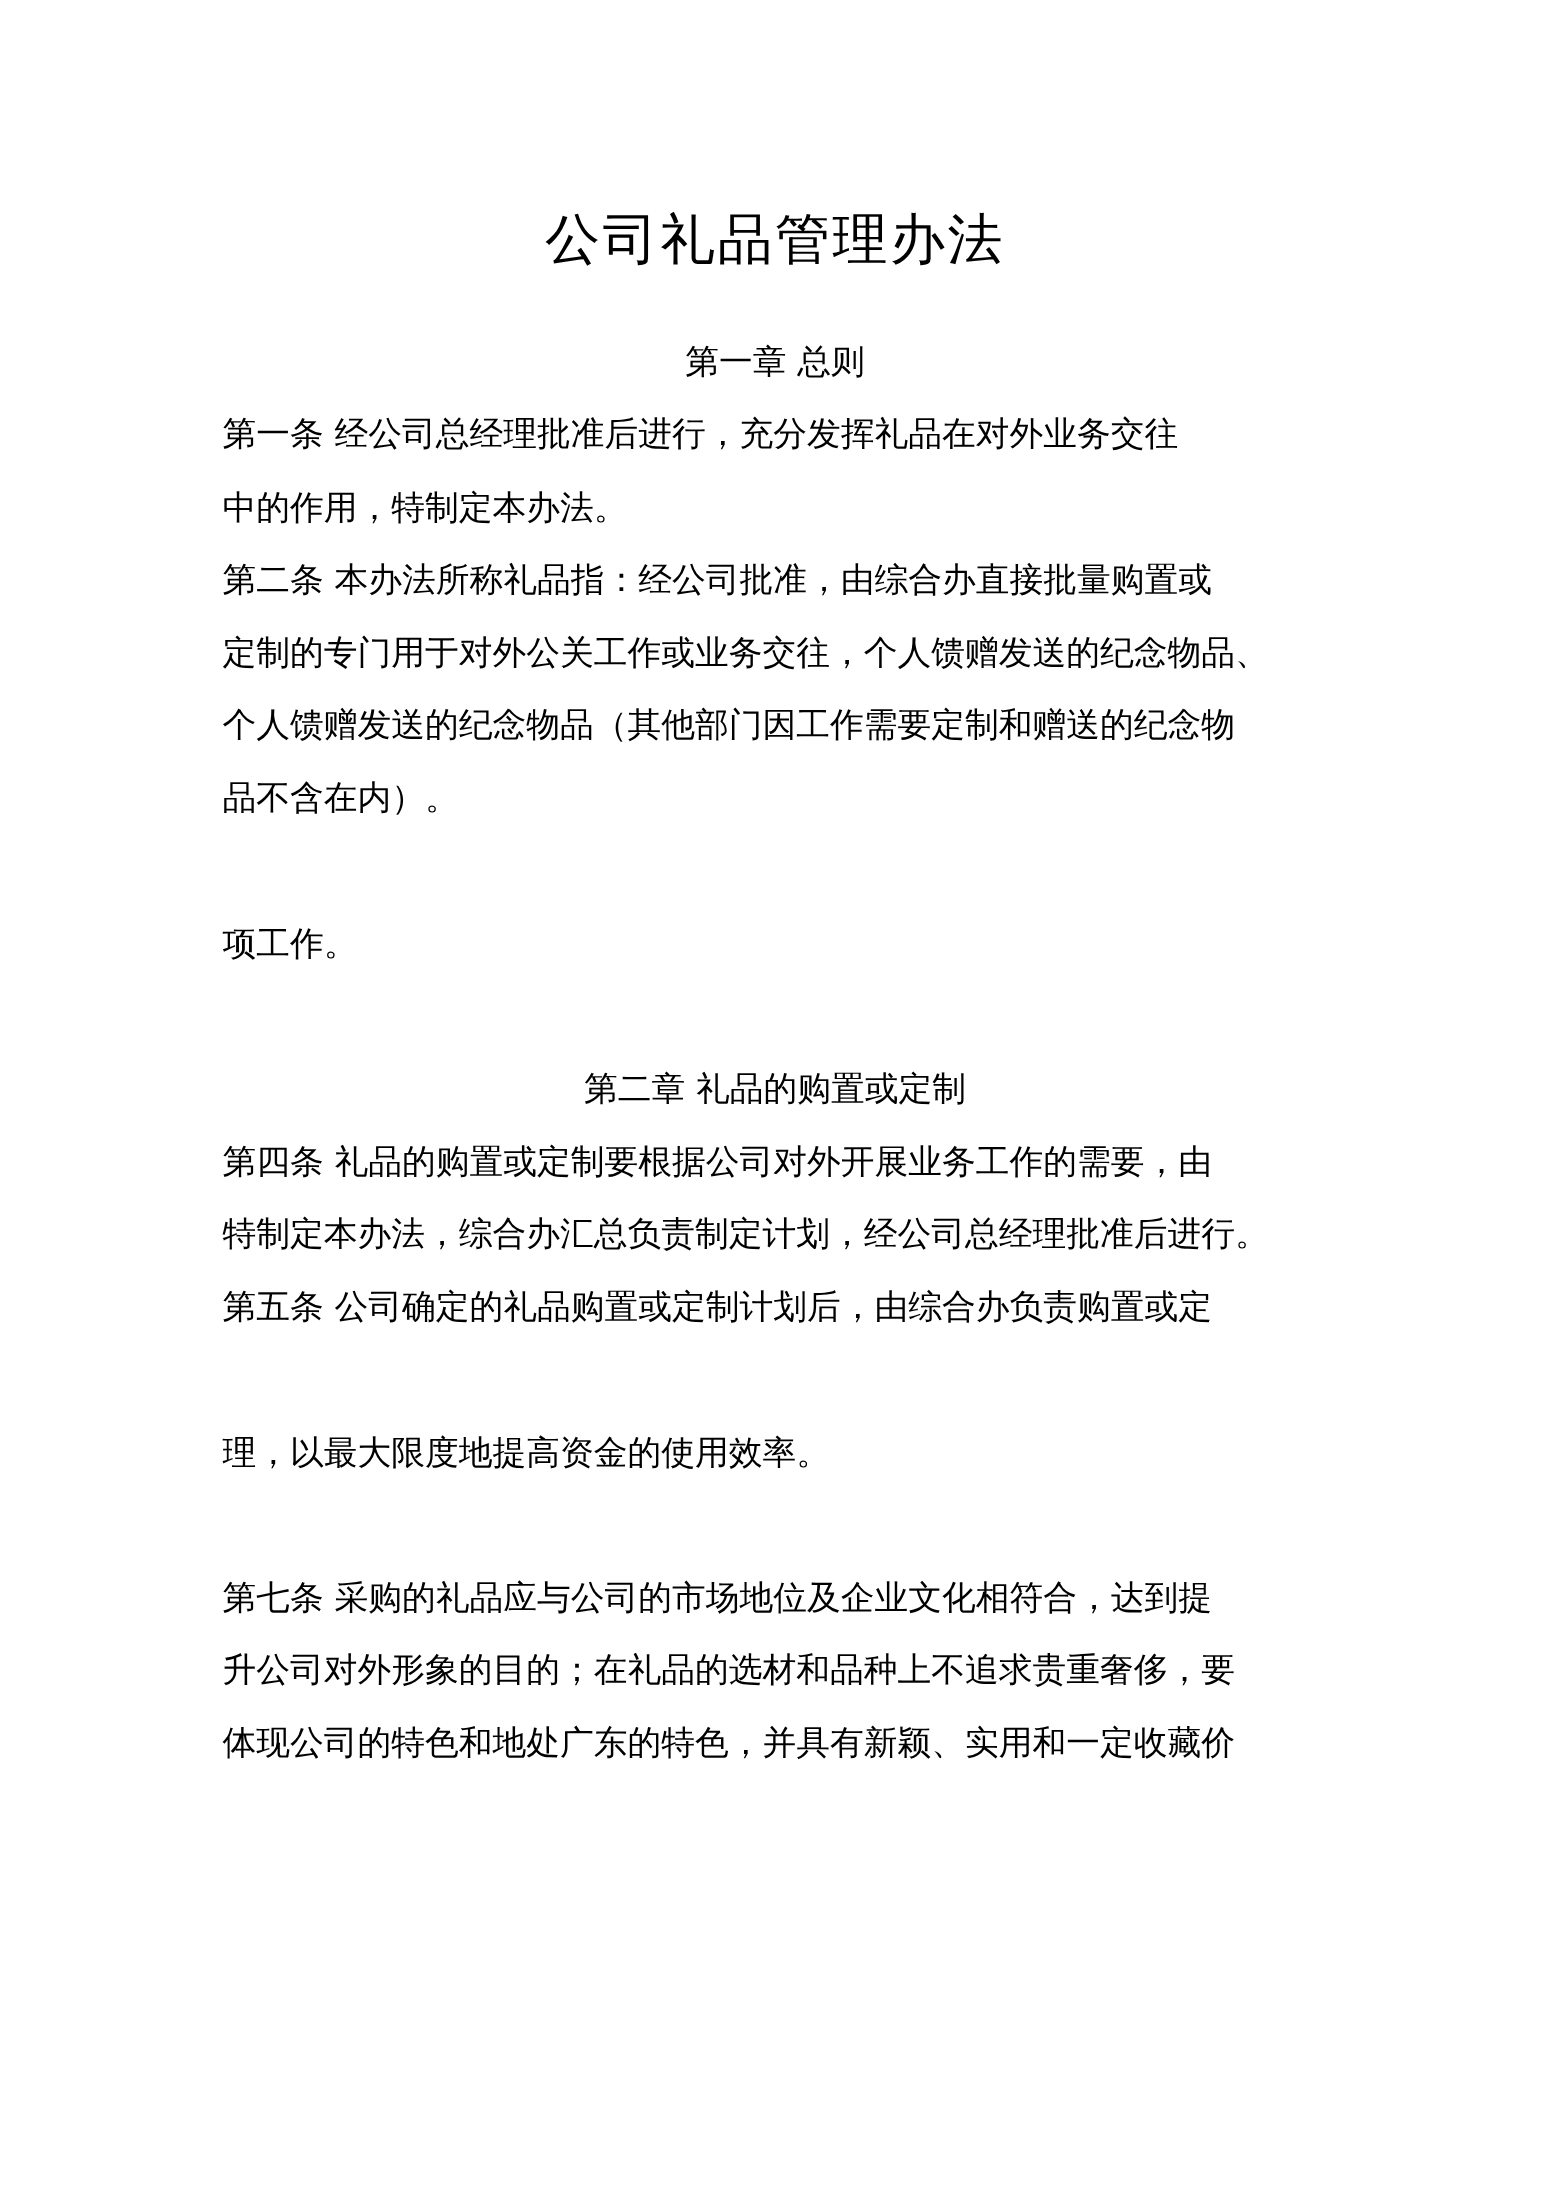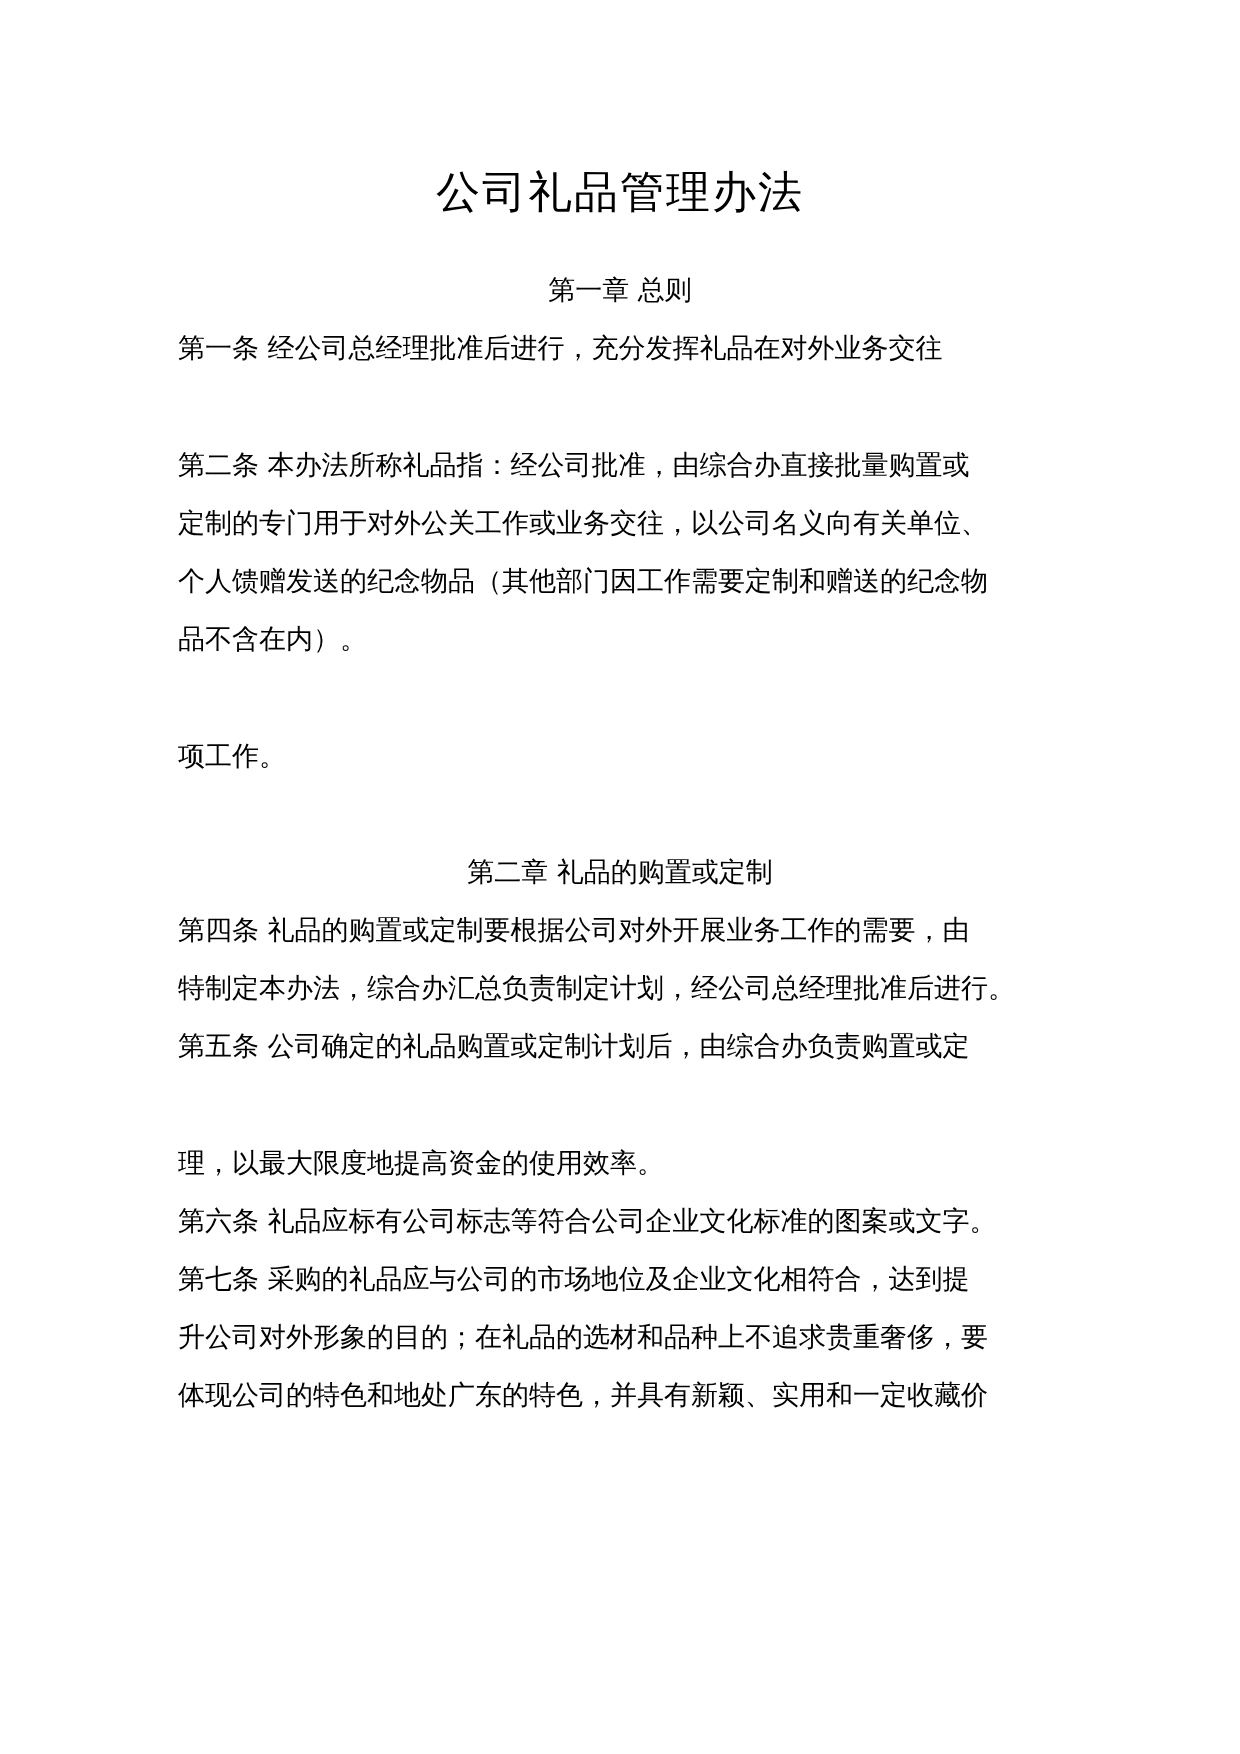--- a/index.html
+++ b/index.html
@@ -57,30 +57,30 @@
 </head>
 <body>
 
 <div class="page">
 
   <h1 class="doc-title">公司礼品管理办法</h1>
 
   <h2 class="chapter-title" style="top:270px">第一章 总则</h2>
 
   <p class="line" style="top:328px">第一条  经公司总经理批准后进行，充分发挥礼品在对外业务交往</p>
+  <p class="line" style="top:387px">中的作用，特制定本办法。</p>
   <p class="line" style="top:445px">第二条  本办法所称礼品指：经公司批准，由综合办直接批量购置或</p>
-  <p class="line" style="top:503px">定制的专门用于对外公关工作或业务交往，以公司名义向有关单位、</p>
+  <p class="line" style="top:503px">定制的专门用于对外公关工作或业务交往，个人馈赠发送的纪念物品、</p>
   <p class="line" style="top:561px">个人馈赠发送的纪念物品（其他部门因工作需要定制和赠送的纪念物</p>
   <p class="line" style="top:619px">品不含在内）。</p>
   <p class="line" style="top:736px">项工作。</p>
 
   <h2 class="chapter-title" style="top:852px">第二章 礼品的购置或定制</h2>
 
   <p class="line" style="top:910px">第四条  礼品的购置或定制要根据公司对外开展业务工作的需要，由</p>
   <p class="line" style="top:968px">特制定本办法，综合办汇总负责制定计划，经公司总经理批准后进行。</p>
   <p class="line" style="top:1026px">第五条  公司确定的礼品购置或定制计划后，由综合办负责购置或定</p>
   <p class="line" style="top:1143px">理，以最大限度地提高资金的使用效率。</p>
-  <p class="line" style="top:1201px">第六条  礼品应标有公司标志等符合公司企业文化标准的图案或文字。</p>
   <p class="line" style="top:1259px">第七条  采购的礼品应与公司的市场地位及企业文化相符合，达到提</p>
   <p class="line" style="top:1317px">升公司对外形象的目的；在礼品的选材和品种上不追求贵重奢侈，要</p>
   <p class="line" style="top:1375px">体现公司的特色和地处广东的特色，并具有新颖、实用和一定收藏价</p>
 
 </div>
 
 </body></html>

